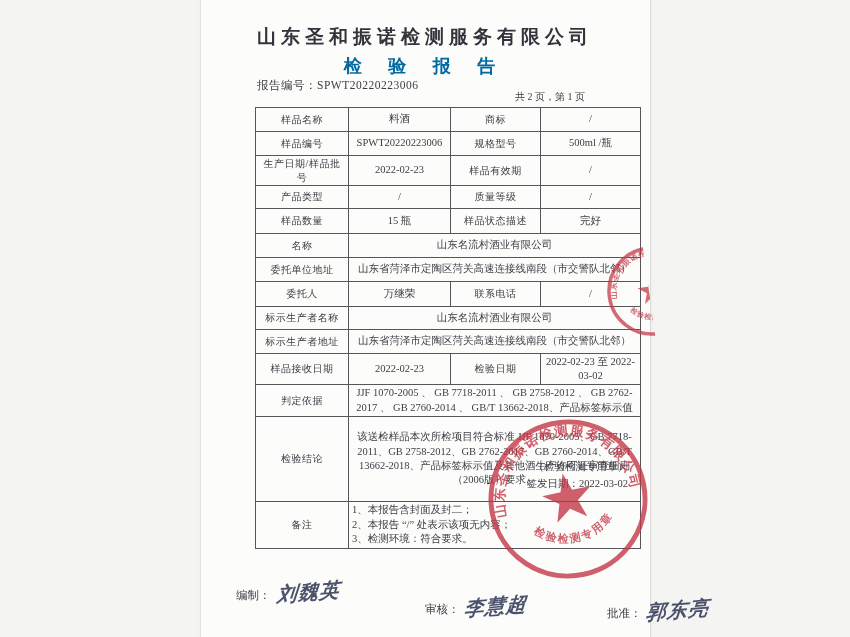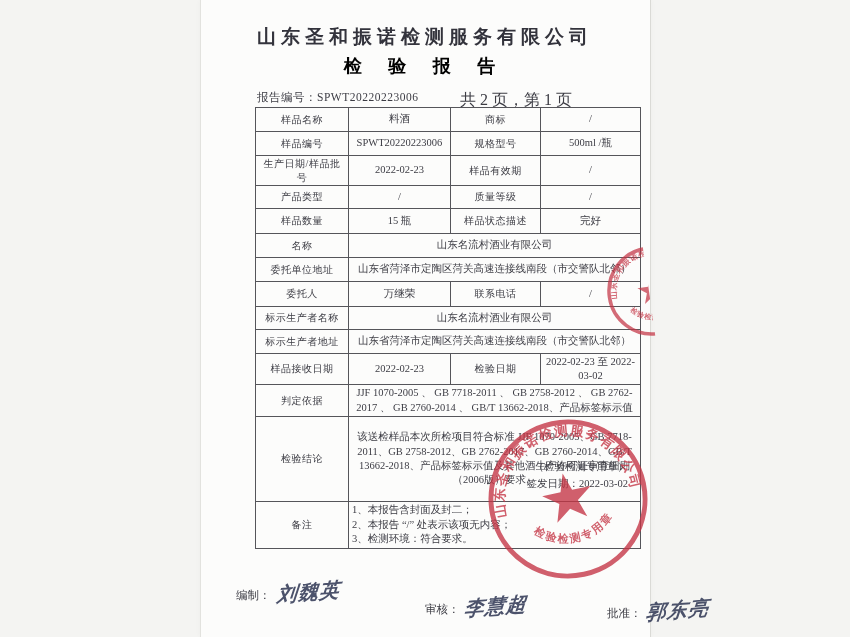--- a/index.html
+++ b/index.html
@@ -18,29 +18,29 @@
     box-shadow:0 0 6px rgba(0,0,0,0.03);
   }
   .company-title{
     position:absolute;left:205px;top:24px;width:440px;
     text-align:center;font-size:19px;font-weight:bold;letter-spacing:5px;
     color:#33333c;
   }
   .report-title{
     position:absolute;left:205px;top:54px;width:440px;
     text-align:center;font-size:18px;font-weight:bold;letter-spacing:11px;
-    color:#000000;
+    color:#0369a1;
   }
   .report-no{
-    position:absolute;left:257px;top:90px;font-size:11.5px;color:#3c3c44;
+    position:absolute;left:257px;top:78px;font-size:11.5px;color:#3c3c44;
     letter-spacing:0.5px;
   }
   .pagination{
-    position:absolute;left:460px;top:90px;width:180px;text-align:left;
-    font-size:16px;color:#3c3c44;
+    position:absolute;left:460px;top:90px;width:180px;text-align:center;
+    font-size:10px;color:#3c3c44;
   }
   table.report{
     position:absolute;left:255px;top:107px;width:385px;
     border-collapse:collapse;table-layout:fixed;
     font-size:10.5px;color:#3c3c44;
   }
   table.report td{
     border:1px solid #55555a;
     text-align:center;vertical-align:middle;
     padding:1px 3px;line-height:1.35;

